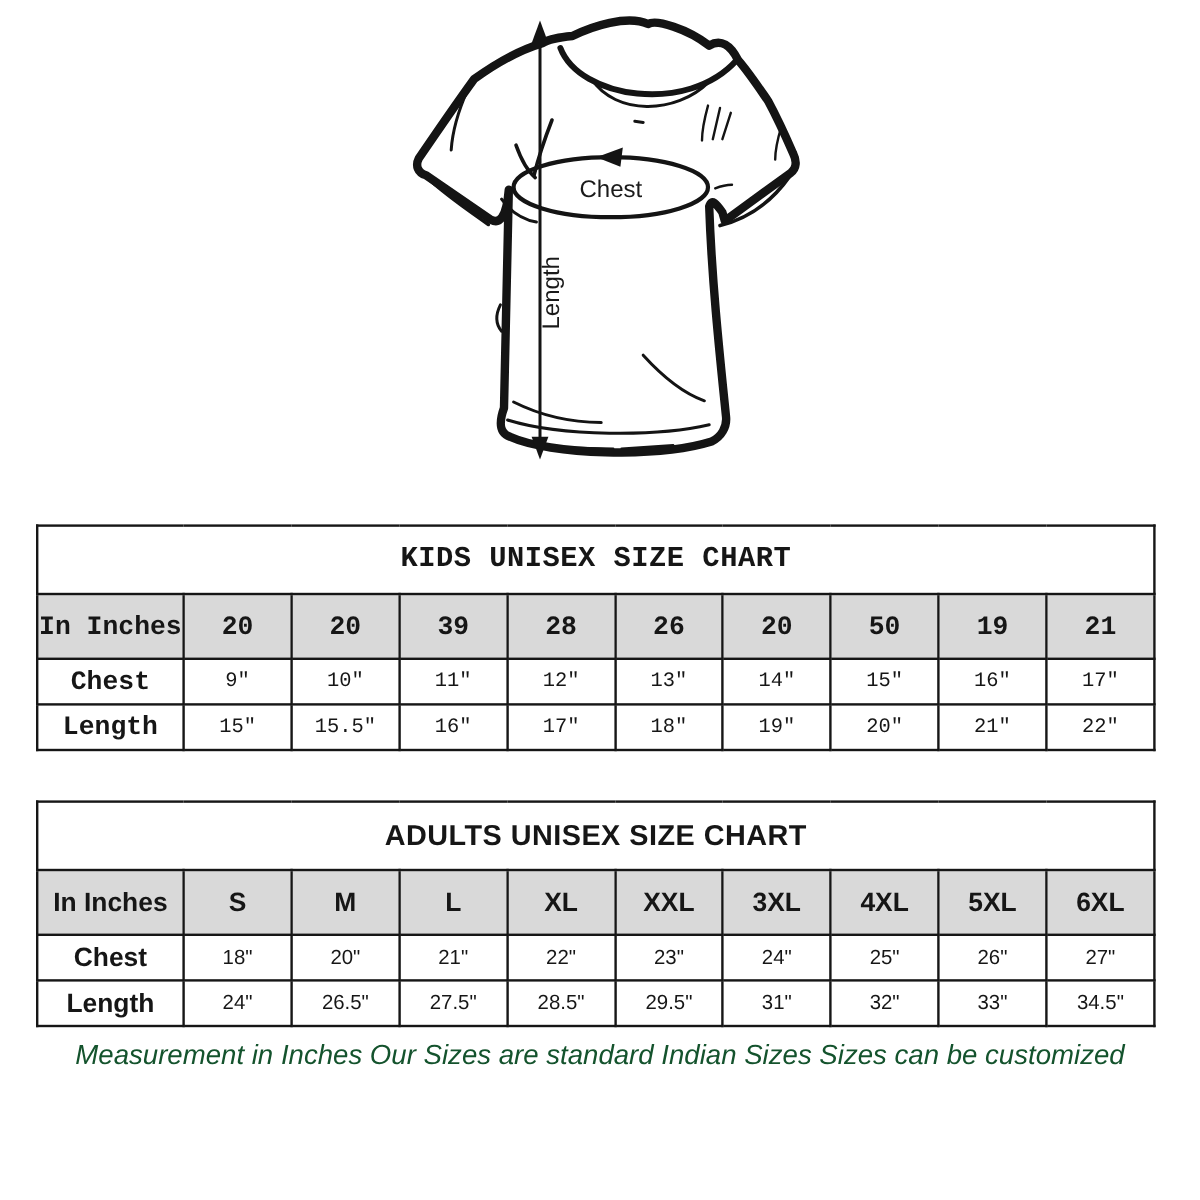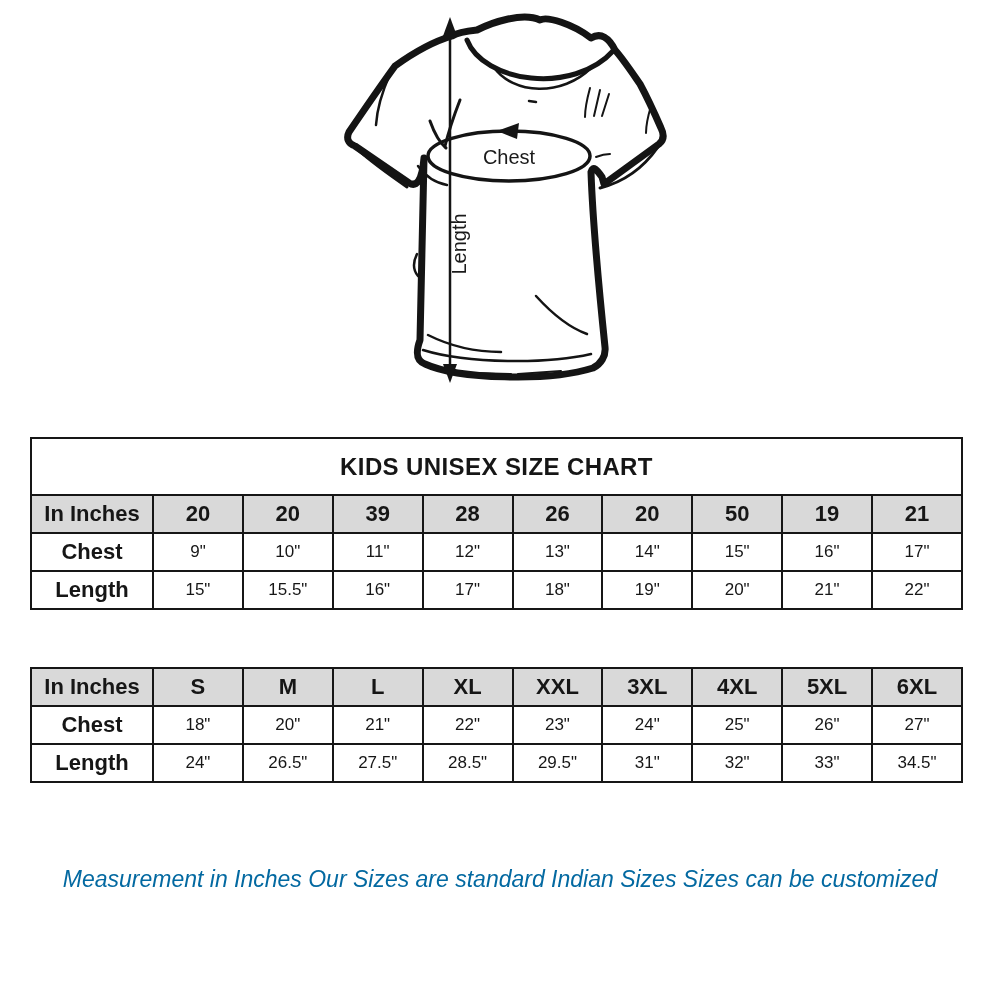--- a/index.html
+++ b/index.html
@@ -10,39 +10,39 @@
     font-family:"Liberation Sans", sans-serif;
     color:var(--text,#161616); overflow:hidden;
   }
   .tshirt-wrap { position:absolute; left:333px; top:4px; width:336px; height:392px; }
   .tshirt-wrap svg { display:block; }
 
   table.size-table {
     position:absolute; left:30px; width:933px;
     border-collapse:collapse; table-layout:fixed; background:#fff;
   }
-  table.size-table.kids   { top:437px; }
+  table.size-table.kids   { top:437px;font-family:Liberation Mono, monospace; }
   table.size-table.adults { top:667px; }
   .size-table td {
     border:2px solid var(--border,#161616);
     text-align:center; vertical-align:middle;
     overflow:hidden; white-space:nowrap;
   }
   .title-cell  { height:57px; font-size:24px; font-weight:bold; letter-spacing:.4px; }
   .header-row td {
-    height:38px; background:var(--header-fill,#d9d9d9);
+    height:54px; background:var(--header-fill,#d9d9d9);
     font-weight:bold; font-size:22px;
   }
   .data-row td { height:38px; font-size:17px; }
   .data-row td.label-cell { font-weight:bold; font-size:22px; }
 
   .footer-note {
     position:absolute; left:0; top:861px; width:1000px;
     text-align:center; font-style:italic; font-size:23px;
-    line-height:37px; color:#0369a1;
+    line-height:37px; color:#14532d;
   }
   .ink { stroke:#141414; fill:none; stroke-linecap:round; stroke-linejoin:round; }
   .svg-label { font-family:"Liberation Sans", sans-serif; font-size:20px; fill:#1a1a1a; }
 </style>
 </head>
 <body>
 
 <div class="canvas">
 
   <div class="tshirt-wrap">
@@ -155,20 +155,23 @@
         <col>
         <col>
         <col>
         <col>
         <col>
         <col>
         <col>
         <col>
     </colgroup>
     <tbody>
+      <tr>
+        <td colspan="10" class="title-cell">ADULTS UNISEX SIZE CHART</td>
+      </tr>
       <tr class="header-row">
         <td class="label-cell">In Inches</td>
         <td>S</td>
         <td>M</td>
         <td>L</td>
         <td>XL</td>
         <td>XXL</td>
         <td>3XL</td>
         <td>4XL</td>
         <td>5XL</td>

